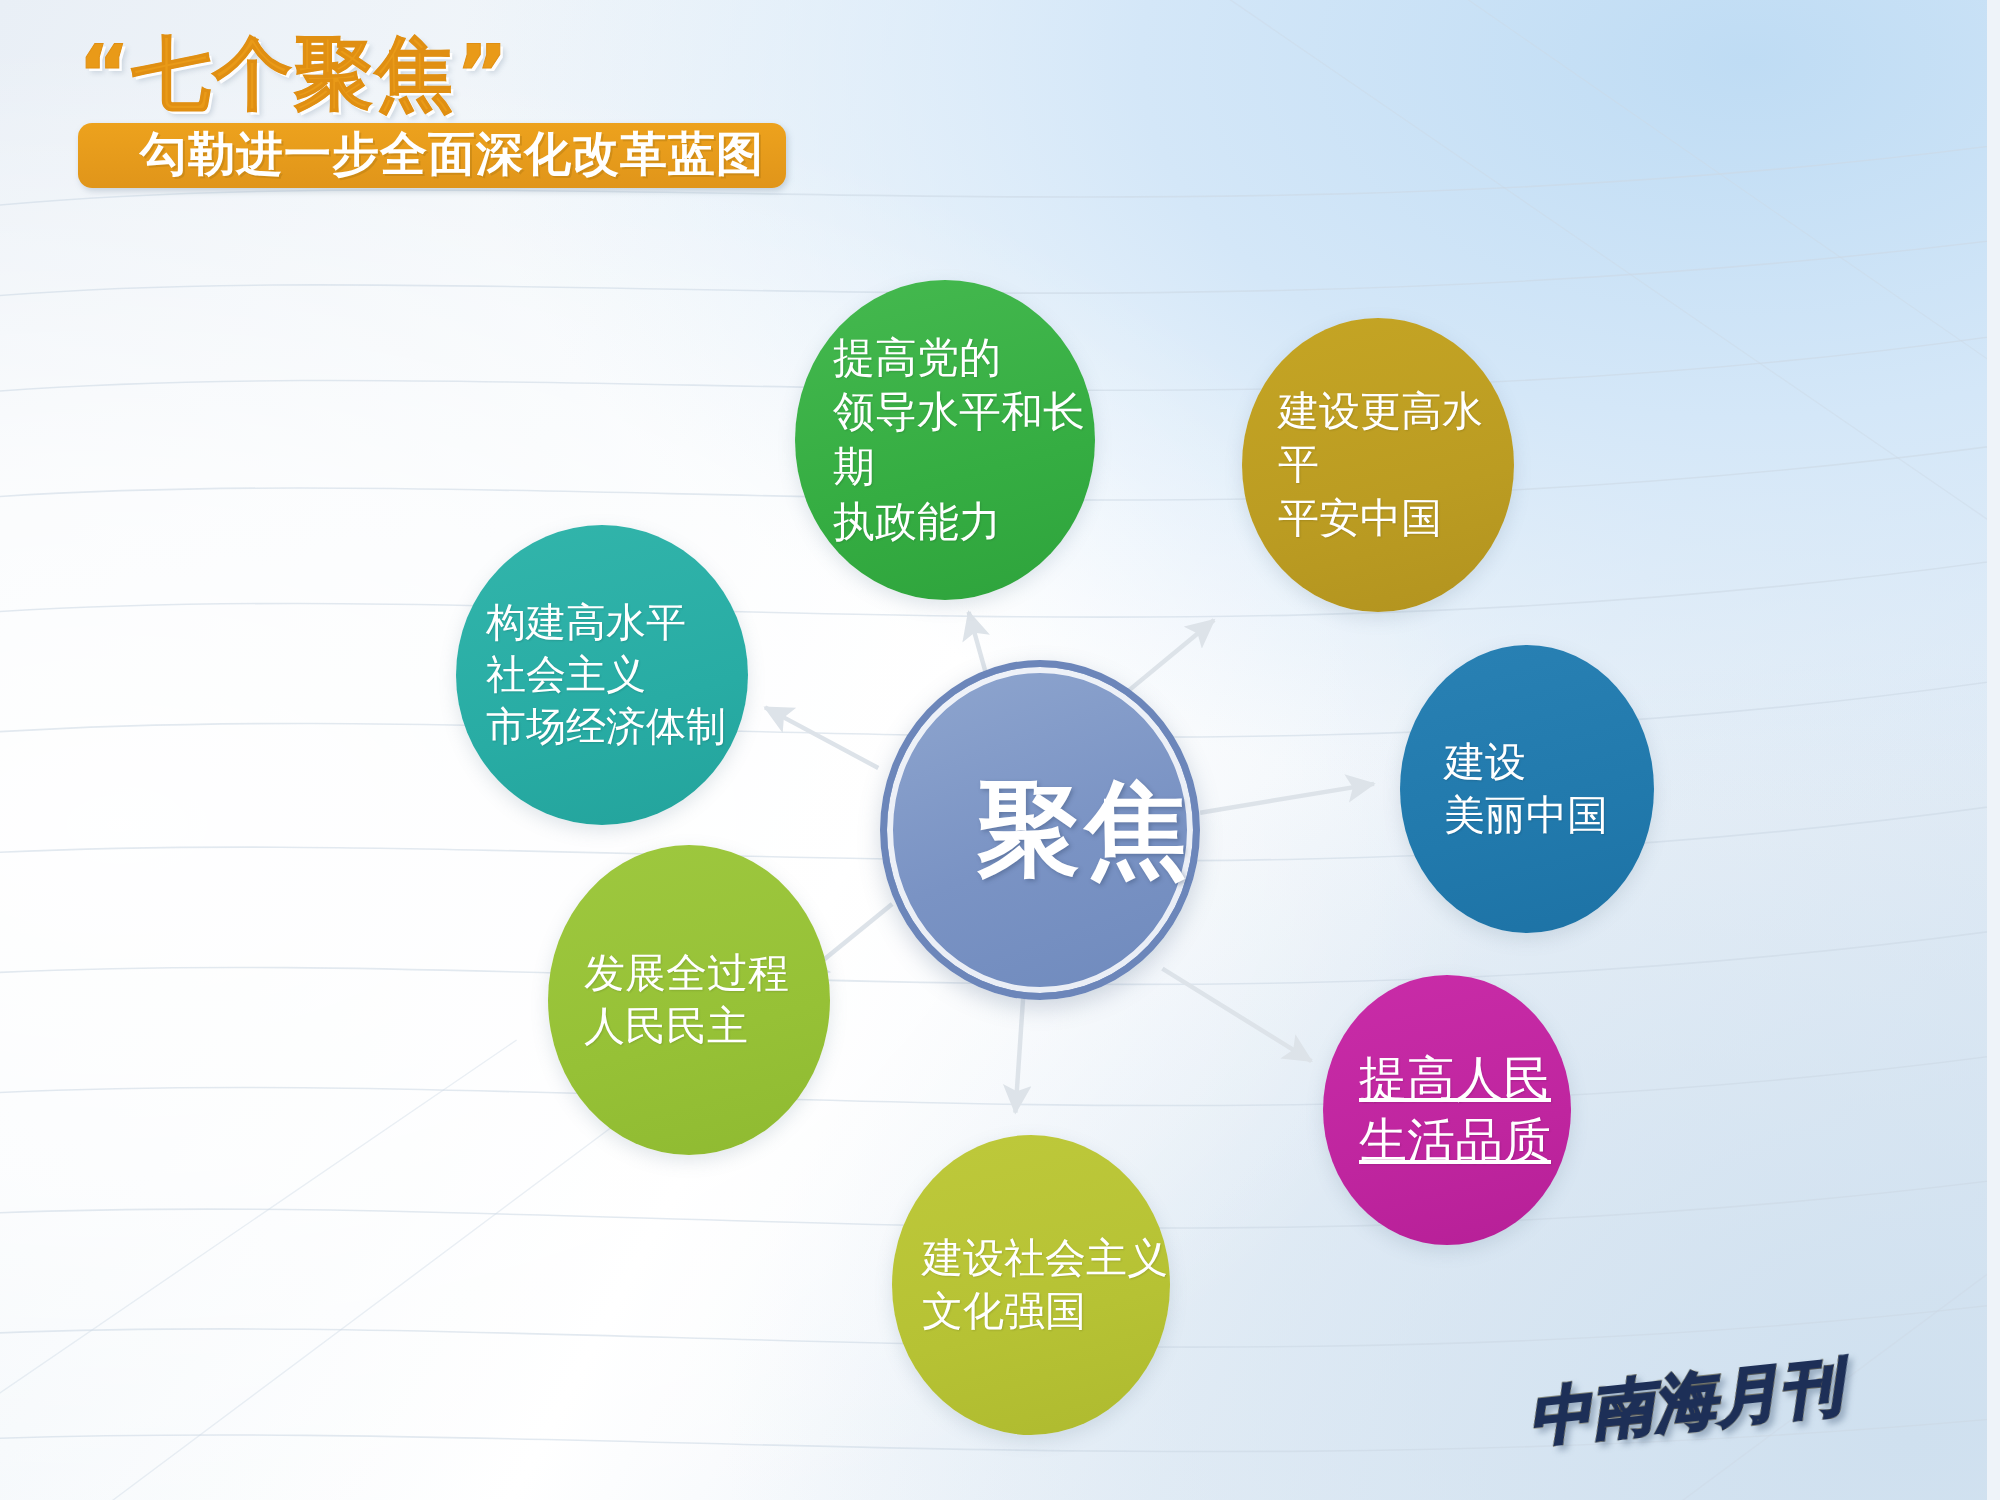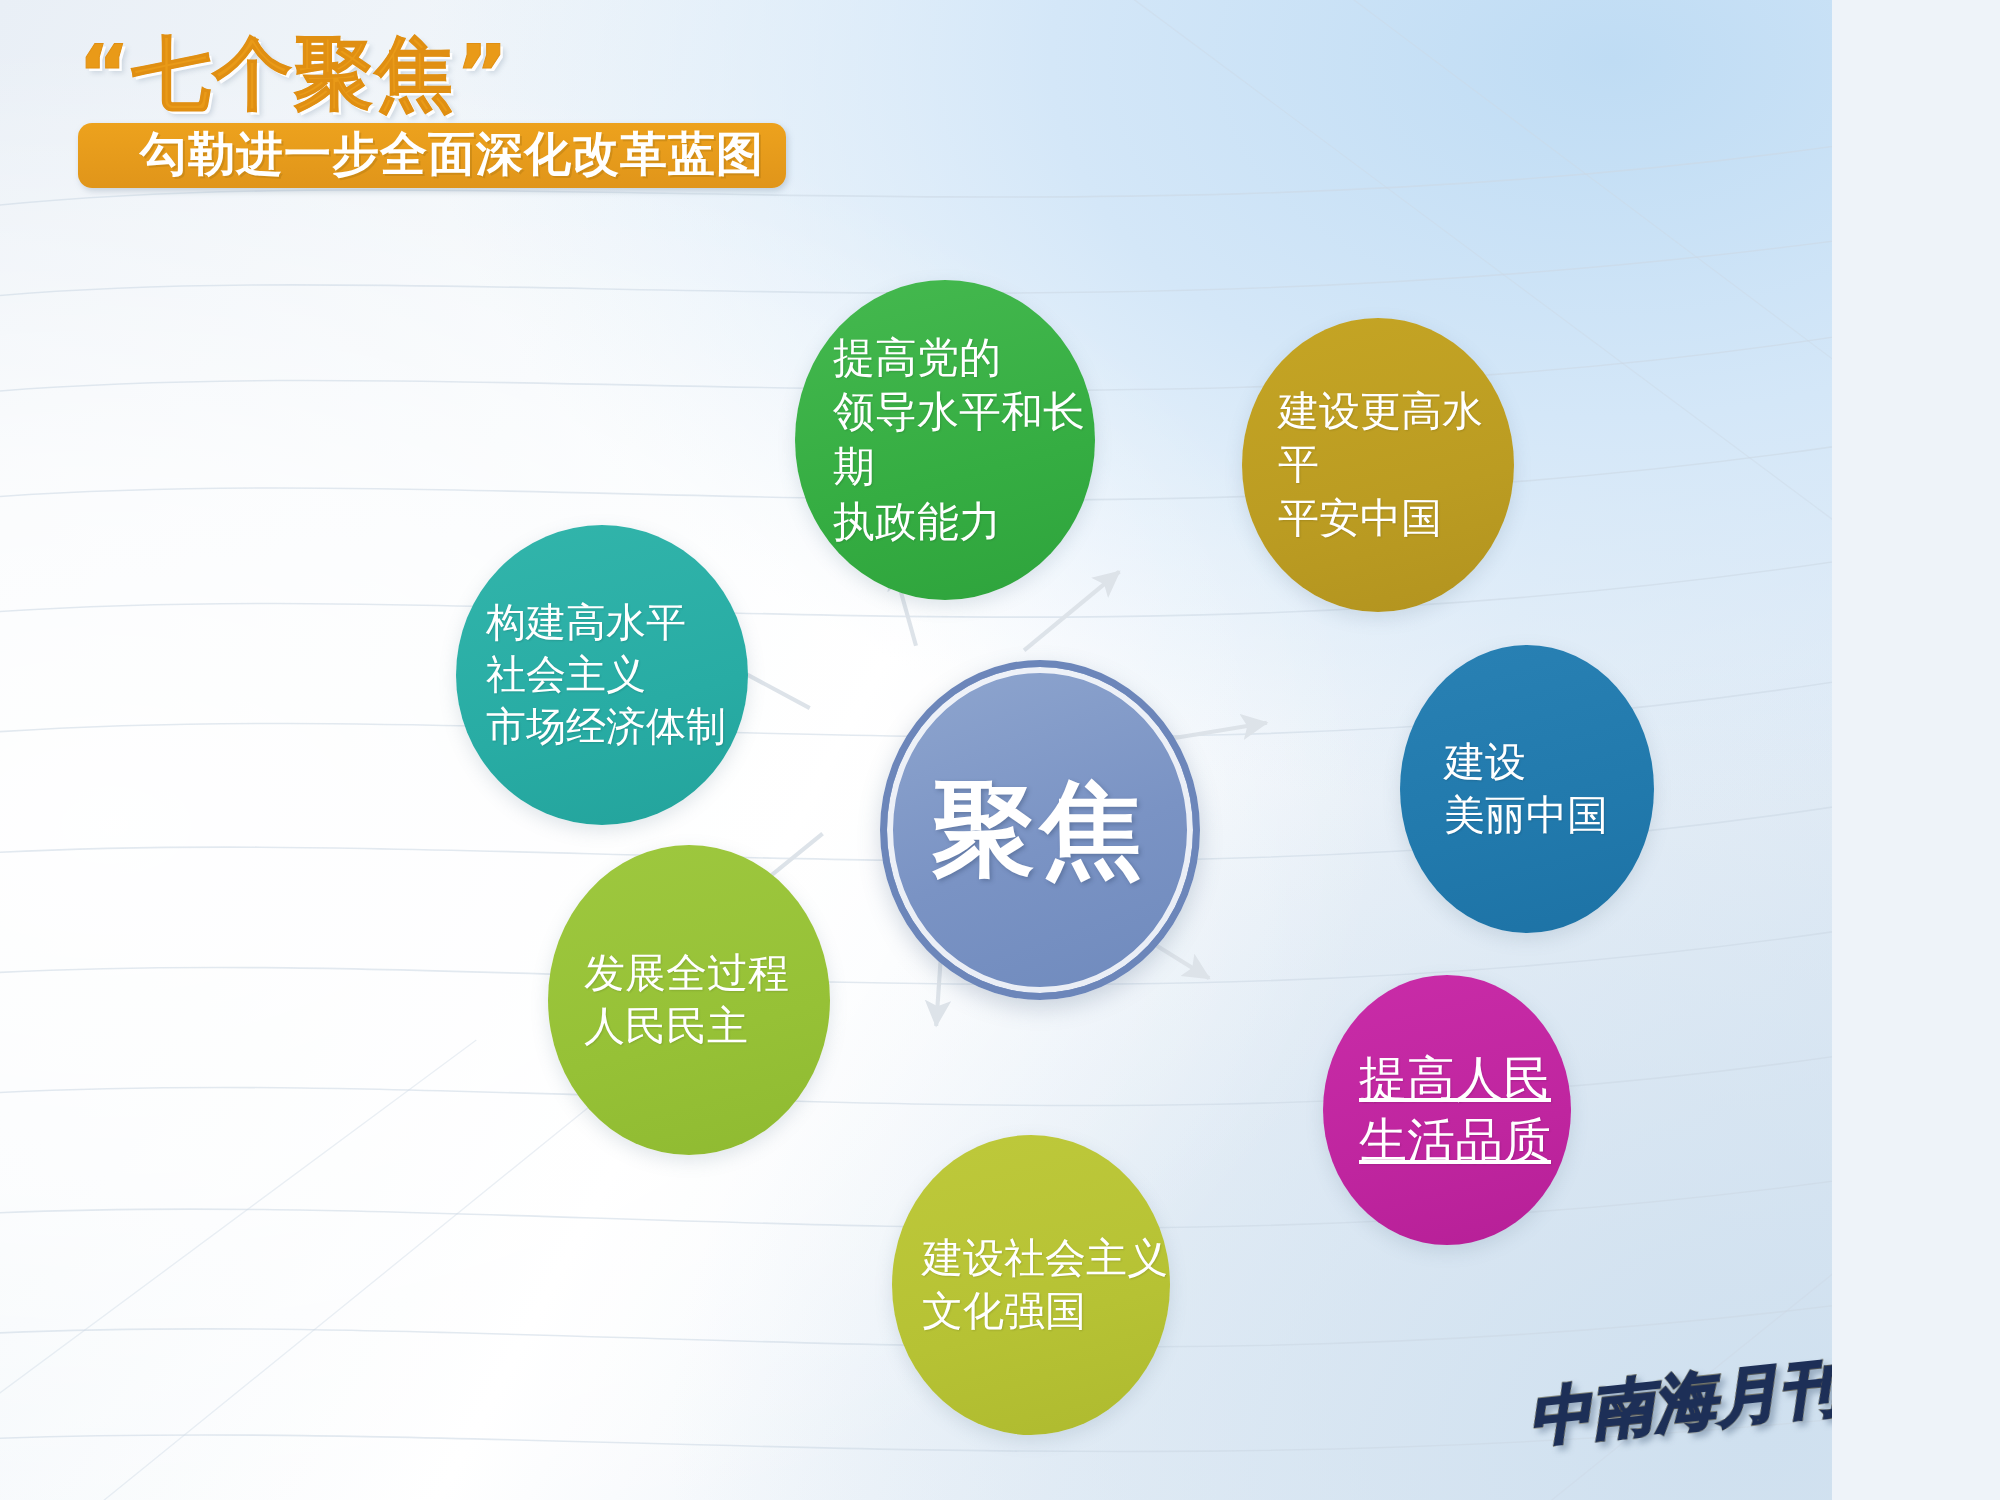--- a/index.html
+++ b/index.html
@@ -3,21 +3,21 @@
 <meta charset="utf-8">
 <title>七个聚焦</title>
 <style>
   html,body{margin:0;padding:0;}
   body{
     width:2000px;height:1500px;overflow:hidden;
     font-family:"Liberation Serif","DejaVu Serif",serif;
     background:#eef3f9;
   }
   #stage{
-    position:relative;width:1832px;height:1500px;overflow:hidden;
+    position:relative;width:1987px;height:1500px;overflow:hidden;
     background:
       radial-gradient(120% 90% at 6% 55%, rgba(255,255,255,.97) 0%, rgba(255,255,255,.75) 26%, rgba(255,255,255,0) 58%),
       radial-gradient(90% 70% at 88% 4%, #bfdcf4 0%, #d4e7f8 34%, rgba(236,243,250,0) 72%),
       radial-gradient(85% 75% at 96% 96%, #cfe0ef 0%, rgba(223,233,243,0) 70%),
       linear-gradient(118deg,#e9eff6 0%,#f4f8fb 28%,#ffffff 47%,#eaf1f8 70%,#dce8f4 100%);
   }
   
   .lines{position:absolute;inset:0;pointer-events:none;}
   .lines svg{width:100%;height:100%;display:block;}
 
@@ -64,21 +64,21 @@
     white-space:pre-line;
     text-shadow:1px 1px 2px rgba(0,0,0,.12);
   }
 
   
   #center-bubble{
     left:880px;top:660px;width:320px;height:340px;
     background:linear-gradient(160deg,#8fa6cf 0%,#7a93c4 55%,#6f8abd 100%);
     border:7px solid #6c86ba;
     box-shadow:0 0 0 6px rgba(255,255,255,.85) inset, 0 8px 22px rgba(80,105,135,.25);
-    align-items:center;justify-content:center;
+    align-items:center;justify-content:flex-end;
   }
   #center-bubble .txt{
     font-size:103px;letter-spacing:5px;line-height:1;
     font-weight:bold;
     text-shadow:2px 2px 4px rgba(45,65,100,.35);
   }
 
   .b-green  {left:795px; top:280px; width:300px;height:320px; background:linear-gradient(165deg,#45b94f 0%,#35ad42 60%,#2ea33c 100%);justify-content:center;}
   .b-gold   {left:1242px;top:318px; width:272px;height:294px; background:linear-gradient(165deg,#c5a524 0%,#bb9c22 60%,#b2931f 100%);}
   .b-teal   {left:456px; top:525px; width:292px;height:300px; background:linear-gradient(165deg,#32b5ab 0%,#28aca4 60%,#23a39c 100%);}

